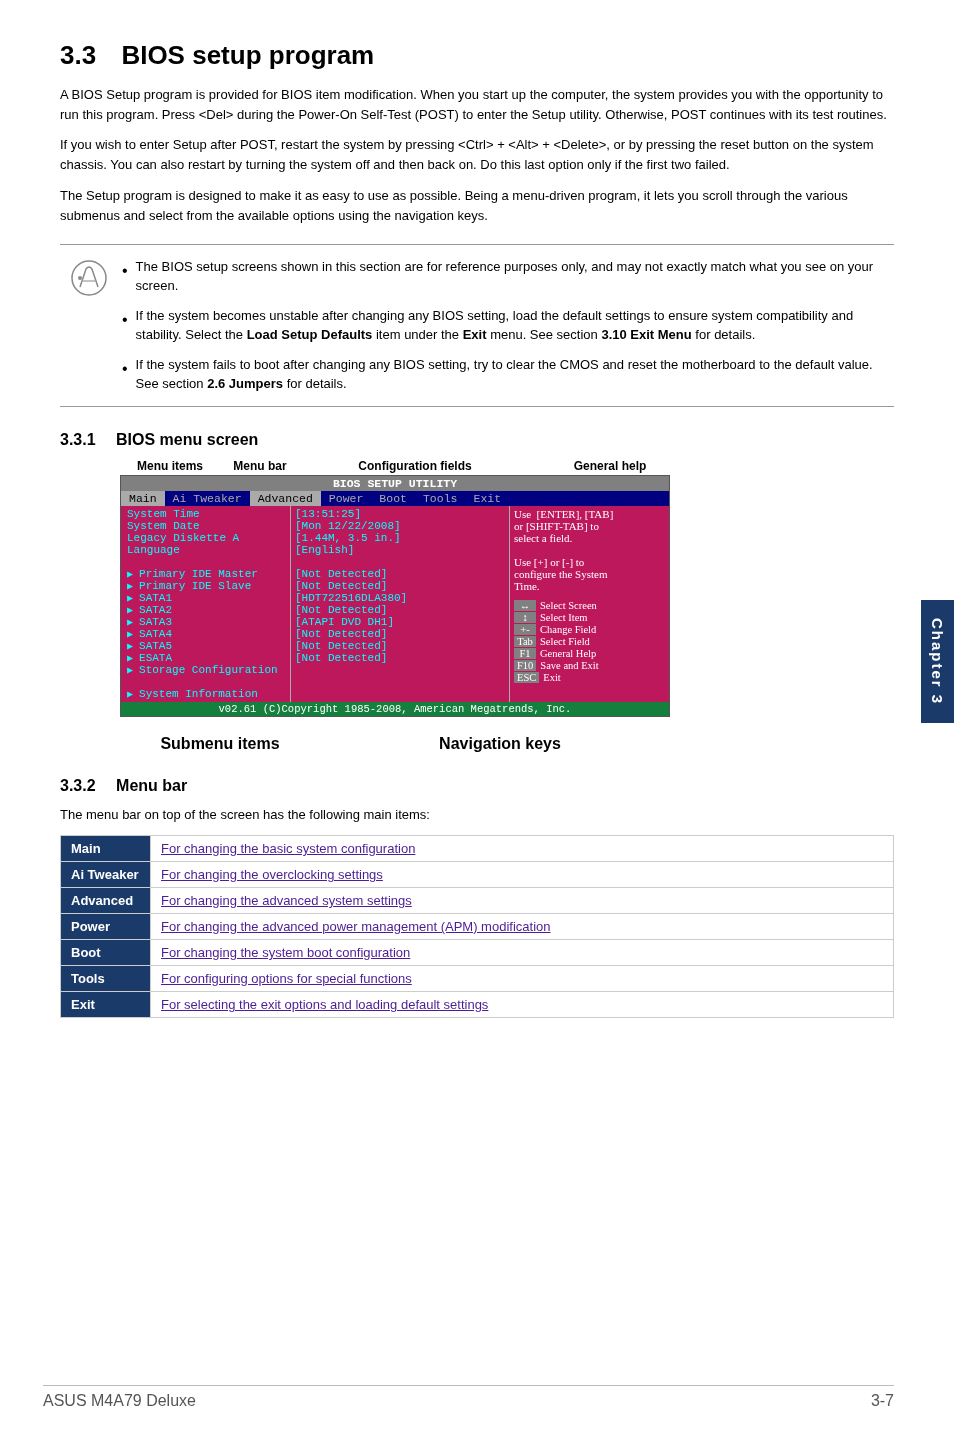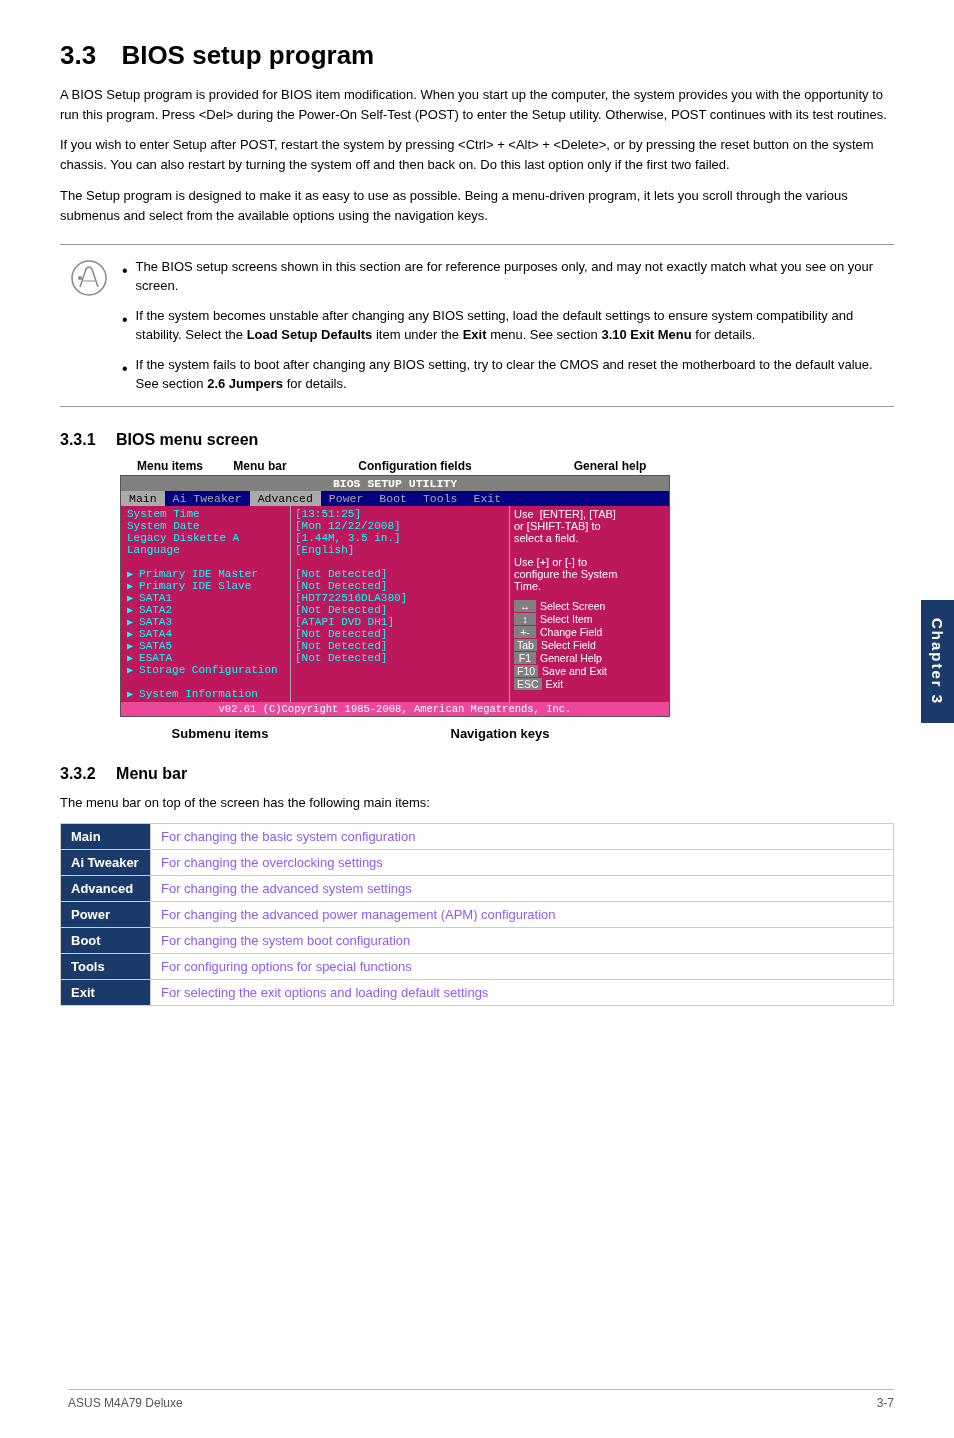--- a/index.html
+++ b/index.html
@@ -141,21 +141,21 @@
     .bios-right .config-row {
       color: #0ff;
       font-size: 11px;
       white-space: nowrap;
     }
     .bios-help {
       flex: 0 0 160px;
       border-left: 1px solid #aaa;
       padding: 2px 4px;
       font-size: 11px;
-      font-family: Liberation Sans, sans-serif;
+      font-family: Liberation Serif, serif;
       color: #fff;
     }
     .bios-help .help-text {
       font-size: 11px;
       color: #fff;
       white-space: pre-wrap;
     }
     .bios-help .nav-keys {
       margin-top: 8px;
       font-size: 10.5px;
@@ -173,21 +173,21 @@
       font-size: 10.5px;
       min-width: 22px;
       text-align: center;
     }
     .bios-help .key-desc {
       color: #fff;
       font-size: 10.5px;
       text-align: right;
     }
     .bios-footer {
-      background: #ec4899;
+      background: #15803d;
       color: #fff;
       text-align: center;
       padding: 1px 0;
       font-size: 10.5px;
     }
 
     
     .menu-bar-table {
       width: 100%;
       border-collapse: collapse;
@@ -201,66 +201,67 @@
     }
     .menu-bar-table td.col-key {
       background: #1a3a6a;
       color: #fff;
       font-weight: bold;
       width: 90px;
       white-space: nowrap;
     }
     .menu-bar-table td.col-desc {
       background: #fff;
-      color: #8b5cf6;
+      color: #4c1d95;
+      text-decoration: underline;
     }
 
     .chapter-tab {
       position: absolute;
       right: 0;
       top: 600px;
       writing-mode: vertical-rl;
       background: #1a3a6a;
       color: #fff;
       font-size: 15px;
       font-weight: bold;
       padding: 18px 8px;
       letter-spacing: 2px;
     }
 
     .page-footer {
       position: absolute;
       bottom: 28px;
-      left: 68px;
+      left: 43px;
       right: 60px;
       display: flex;
       justify-content: space-between;
-      font-size: 12px;
+      font-size: 16px;
       color: #555;
       border-top: 1px solid #bbb;
       padding-top: 6px;
     }
     .bios-label-row {
       display: flex;
       width: 560px;
       font-size: 12px;
       font-weight: bold;
       margin-bottom: 2px;
     }
     .bios-label-row .bl-menu { flex: 0 0 100px; text-align: center; }
     .bios-label-row .bl-bar { flex: 0 0 60px; text-align: center; margin-left: 10px; }
     .bios-label-row .bl-config { flex: 1; text-align: center; }
     .bios-label-row .bl-help { flex: 0 0 140px; text-align: center; }
 
     .bios-sub-row {
       display: flex;
       width: 560px;
-      font-size: 13px;
-      font-weight: bold;
-      margin-top: 9px;
+      font-size: 16px;
+      font-weight: bold;
+      margin-top: 18px;
     }
     .bios-sub-row .bs-sub { flex: 0 0 200px; text-align: center; }
     .bios-sub-row .bs-nav { flex: 1; text-align: center; }
   </style>
 </head>
 <body>
 
 <h1 class="section-title">
   <span class="section-num">3.3</span>
   <span>BIOS setup program</span>
@@ -425,21 +426,21 @@
       <tr>
         <td class="col-key">Ai Tweaker</td>
         <td class="col-desc">For changing the overclocking settings</td>
       </tr>
       <tr>
         <td class="col-key">Advanced</td>
         <td class="col-desc">For changing the advanced system settings</td>
       </tr>
       <tr>
         <td class="col-key">Power</td>
-        <td class="col-desc">For changing the advanced power management (APM) configuration</td>
+        <td class="col-desc">For changing the advanced power management (APM) modification</td>
       </tr>
       <tr>
         <td class="col-key">Boot</td>
         <td class="col-desc">For changing the system boot configuration</td>
       </tr>
       <tr>
         <td class="col-key">Tools</td>
         <td class="col-desc">For configuring options for special functions</td>
       </tr>
       <tr>

